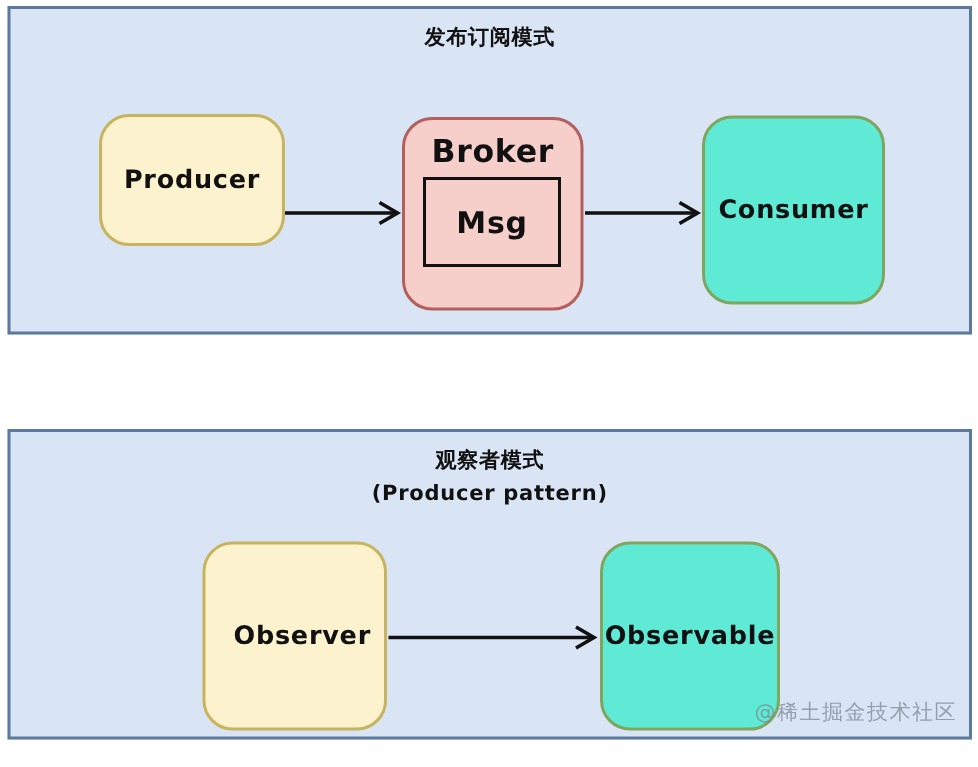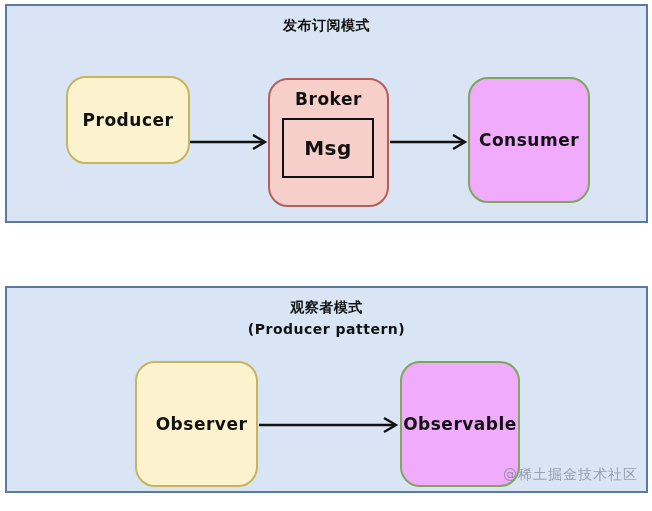--- a/index.html
+++ b/index.html
@@ -42,32 +42,32 @@
     border: 2px solid;
     display: flex;
     align-items: center;
     justify-content: center;
     font-size: 17px;
     font-weight: 600;
     letter-spacing: 0.5px;
   }
   .node.yellow { background: #fcf3ce; border-color: #c8b45f; }
   .node.pink   { background: #f6cfca; border-color: #b3605d; }
-  .node.green  { background: #f0abfc; border-color: #80a65d; }
+  .node.green  { background: #5eead4; border-color: #80a65d; }
 
   
   .producer { left: 59px;  top: 70px; width: 124px; height: 88px; }
   .broker   { left: 261px; top: 72px; width: 121px; height: 129px;
               display: block; }
   .consumer { left: 461px; top: 71px; width: 122px; height: 126px; }
 
   .broker-label {
     text-align: center;
     padding-top: 9px;
-    font-size: 17px;
+    font-size: 21px;
     font-weight: 600;
   }
   .msg-box {
     position: absolute;
     left: 12px; top: 38px;
     width: 92px; height: 60px;
     box-sizing: border-box;
     border: 2px solid #111111;
     display: flex;
     align-items: center;

